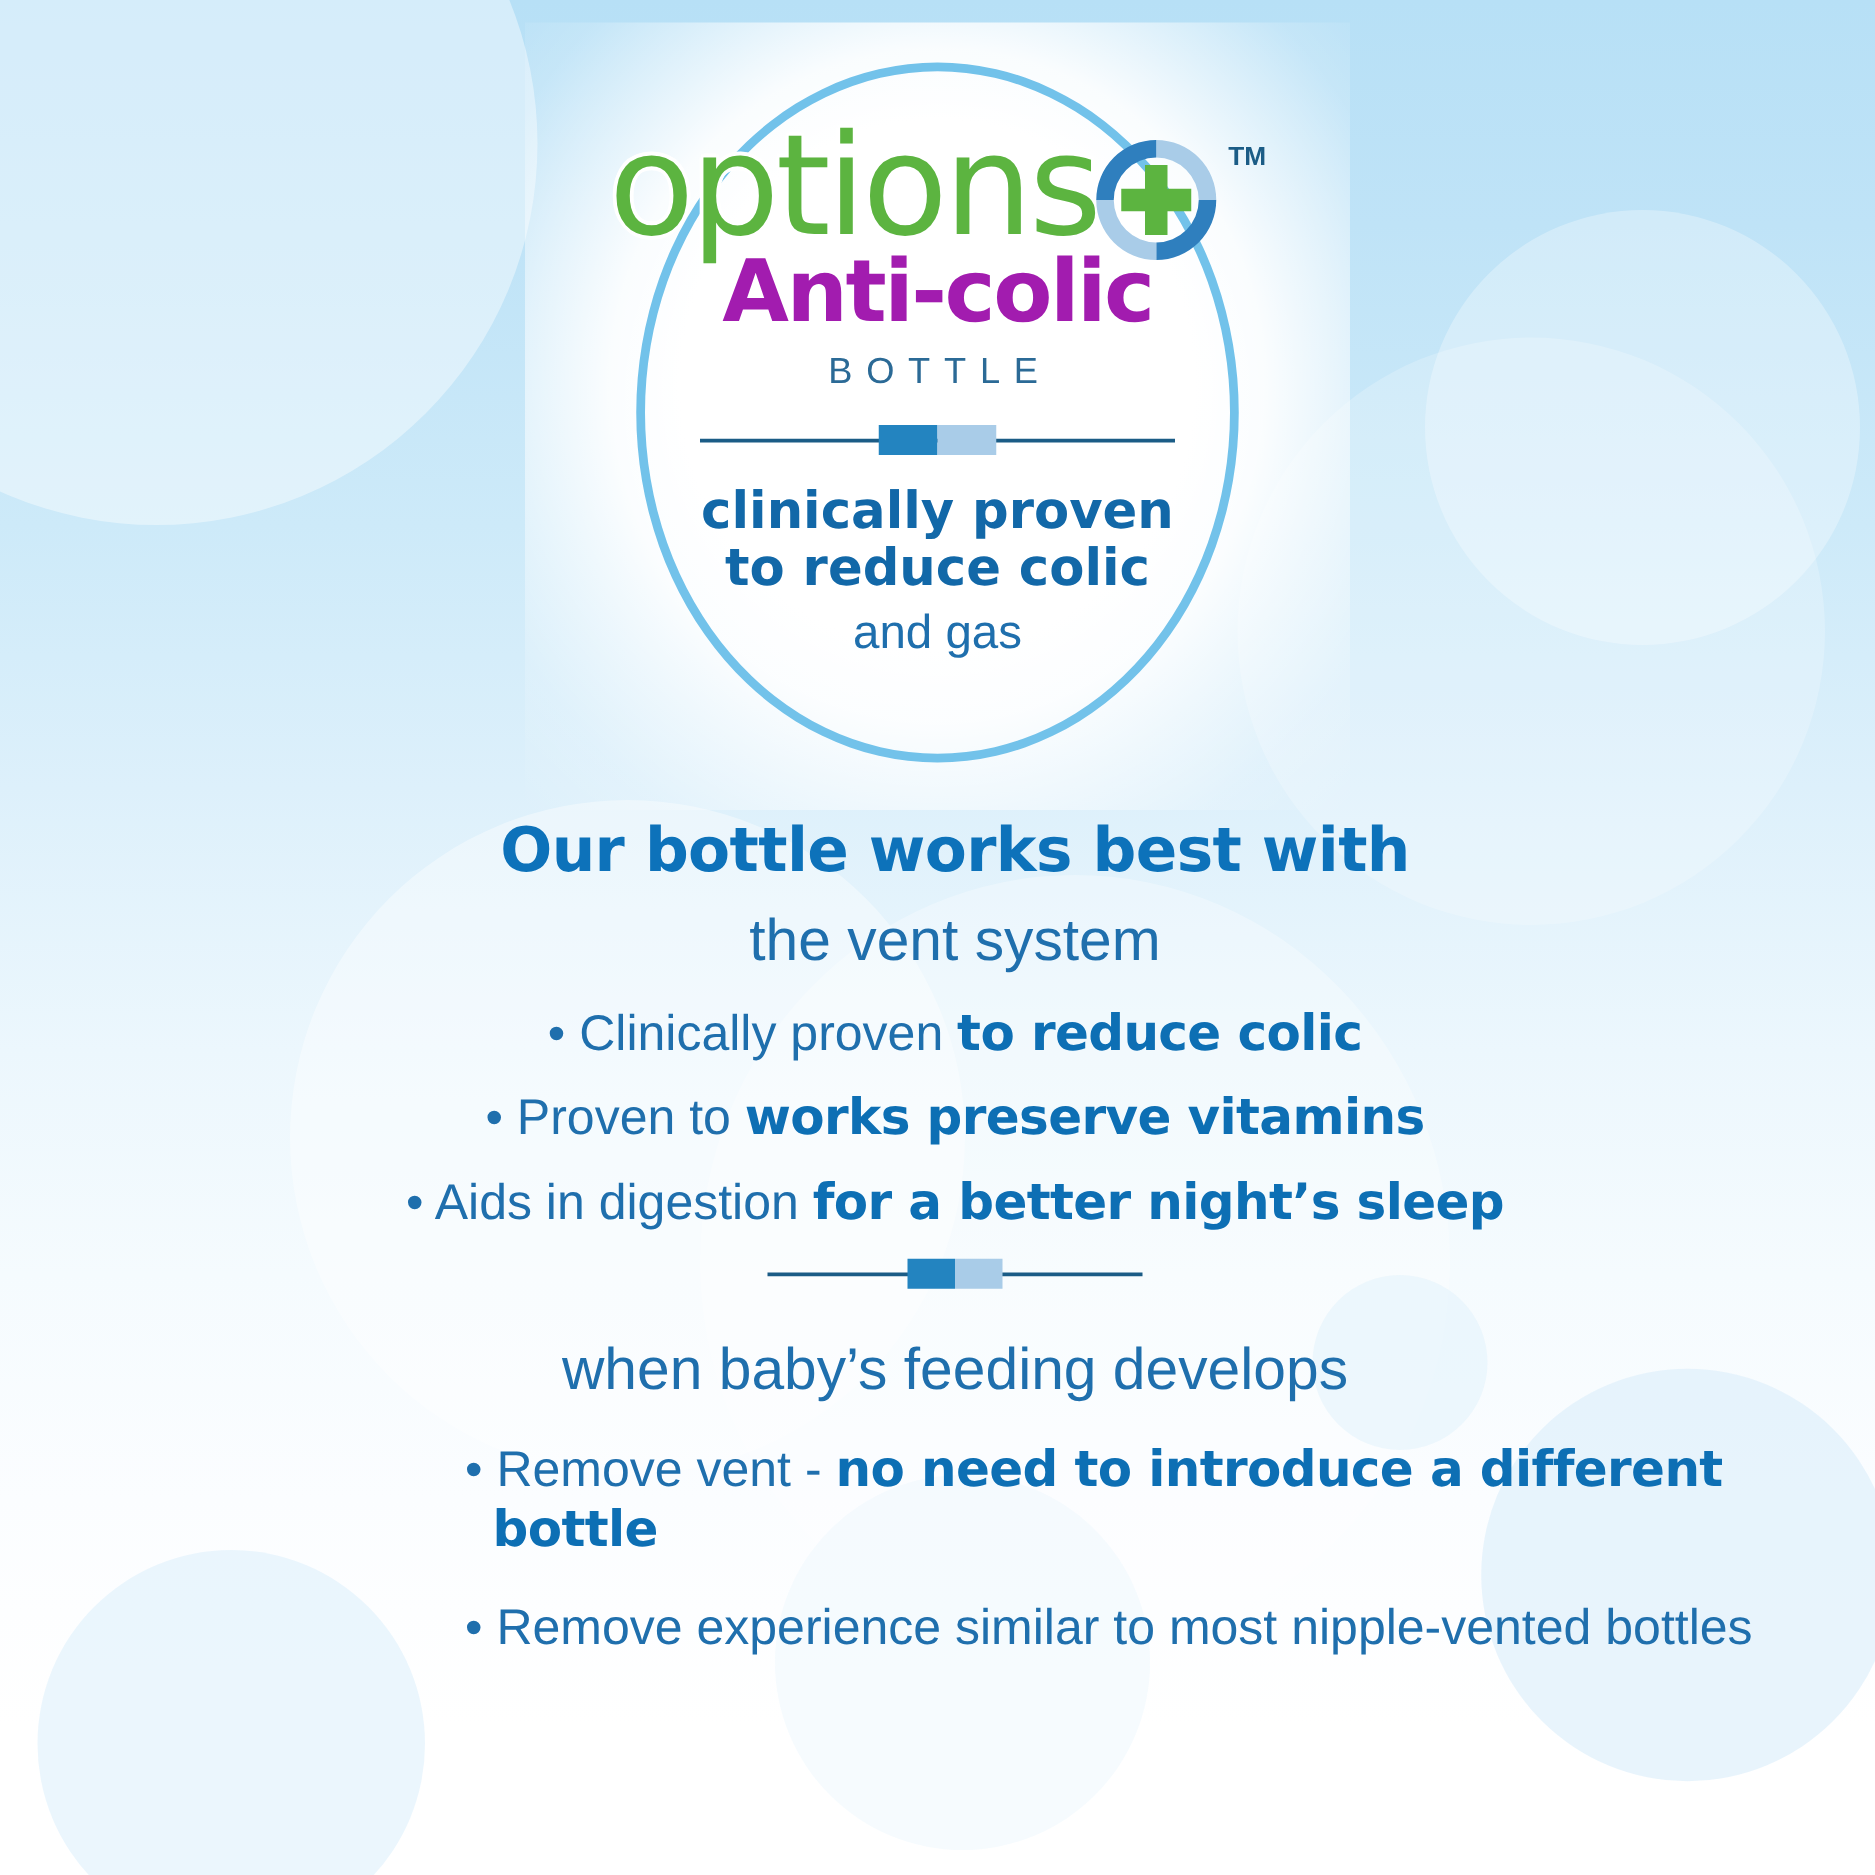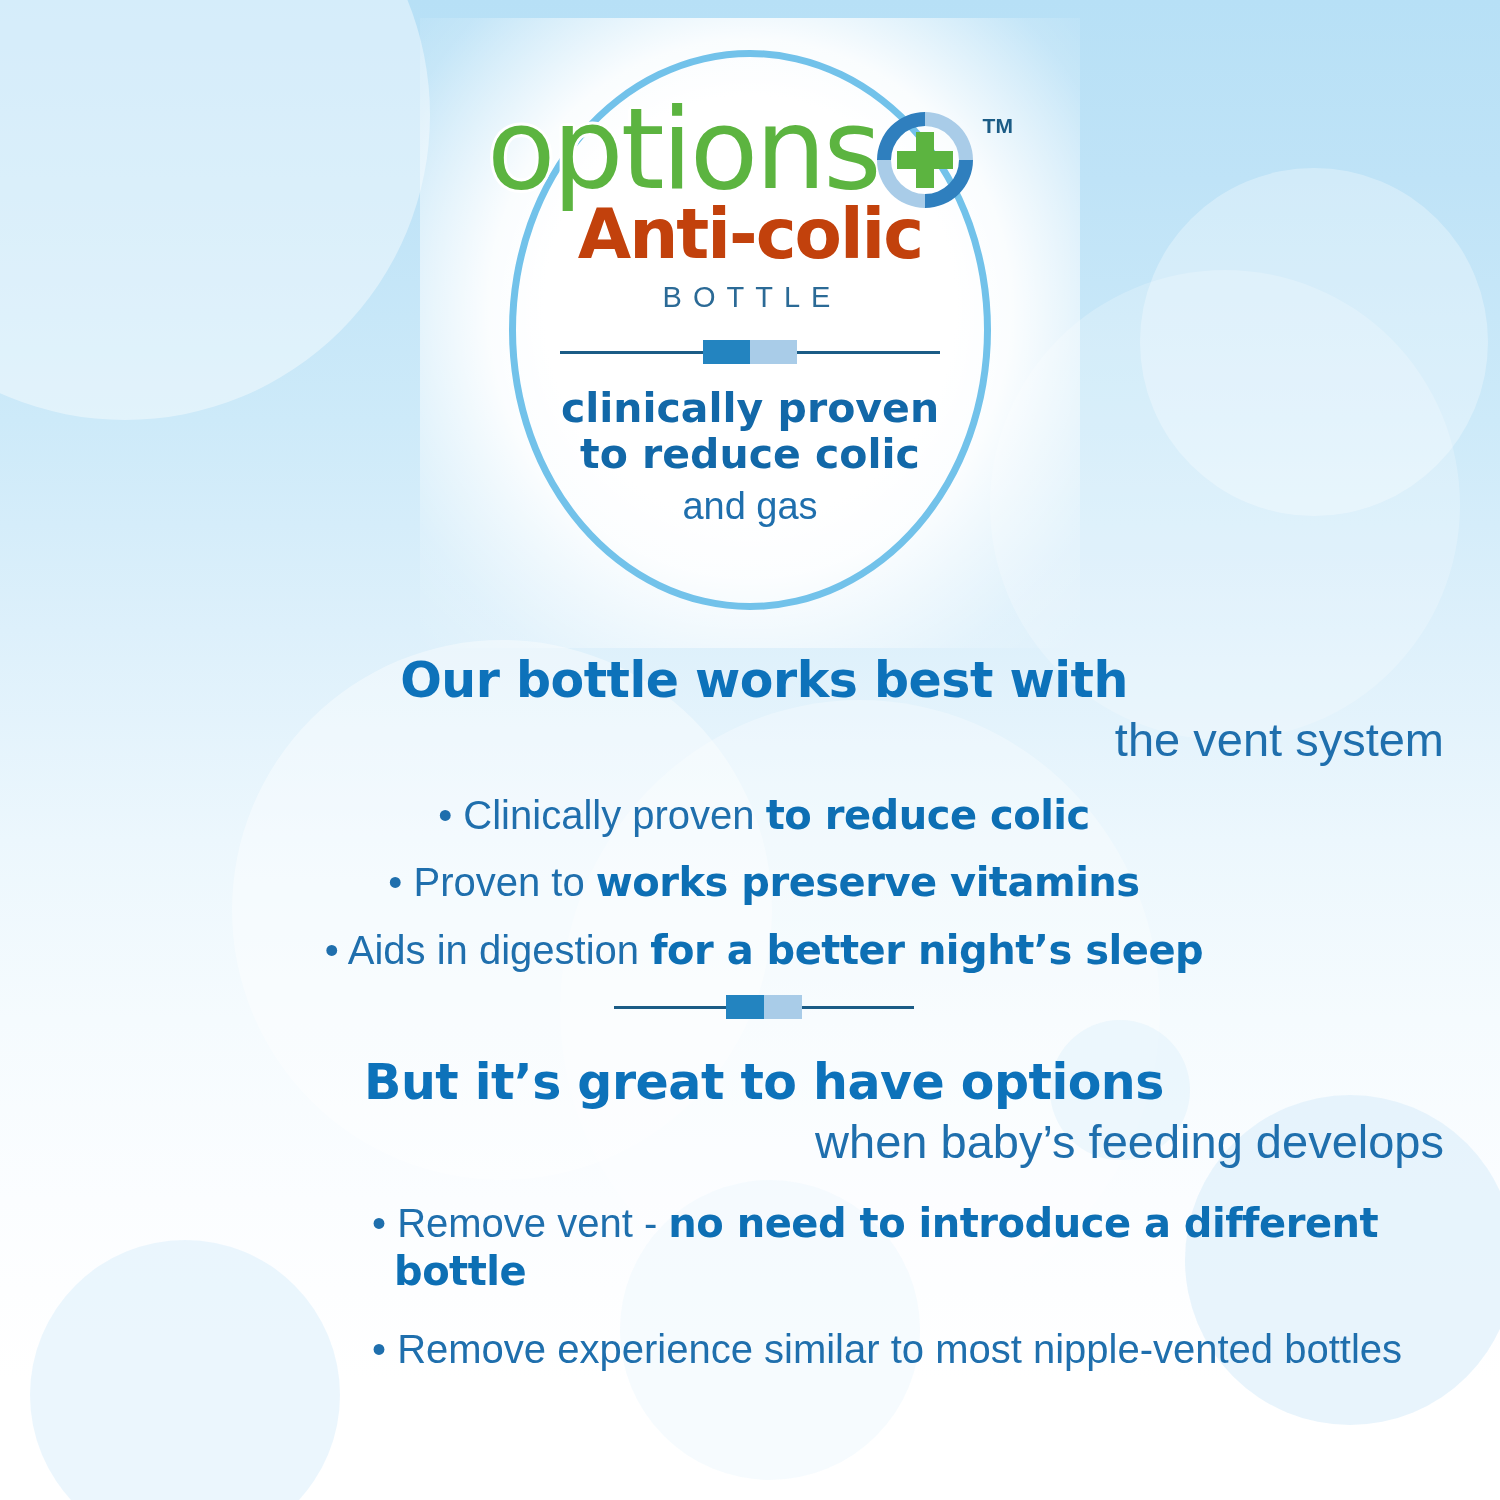--- a/index.html
+++ b/index.html
@@ -134,21 +134,21 @@
     color: #1b5c86;
     margin-left: 4px;
     margin-top: 16px;
   }
 
   .badge-anticolic {
     font-family: "DejaVu Sans", sans-serif;
     font-size: 69px;
     font-weight: 700;
     letter-spacing: -2px;
-    color: #c2410c;
+    color: #a21caf;
     line-height: 1;
     margin-top: -14px;
     z-index: 3;
   }
   .badge-bottle {
     font-family: "Liberation Sans", sans-serif;
     font-size: 29px;
     font-weight: 400;
     letter-spacing: 11px;
     color: #2b6a96;
@@ -216,27 +216,27 @@
   .sec-head {
     text-align: center;
     font-family: "DejaVu Sans", sans-serif;
     font-size: 49px;
     font-weight: 700;
     color: #0d72ba;
     line-height: 1.08;
     letter-spacing: -0.5px;
   }
   .sec-sub {
-    text-align: right;
+    text-align: center;
     font-family: "Liberation Sans", sans-serif;
     font-size: 47px;
     font-weight: 400;
     color: #1f6fad;
     line-height: 1.12;
-    margin-top: 6px;
+    margin-top: 18px;
   }
 
   .bullets {
     list-style: none;
     margin-top: 26px;
   }
   .bullets li {
     font-family: "Liberation Sans", sans-serif;
     font-size: 40px;
     font-weight: 400;
@@ -368,21 +368,20 @@
     </ul>
   </div>
 
   <div class="rule mid-rule">
     <span class="line"></span>
     <span class="blk blk-dark"></span>
     <span class="blk blk-light"></span>
   </div>
 
   <div class="sec2">
-    <div class="sec-head">But it’s great to have options</div>
     <div class="sec-sub">when baby’s feeding develops</div>
 
     <ul class="bullets2">
       <li>
         <span>•</span>
         <span>Remove vent - </span><b>no need to introduce a different bottle</b>
       </li>
       <li>
         <span>•</span>
         <span>Remove experience similar to most nipple-vented bottles</span><b></b>

